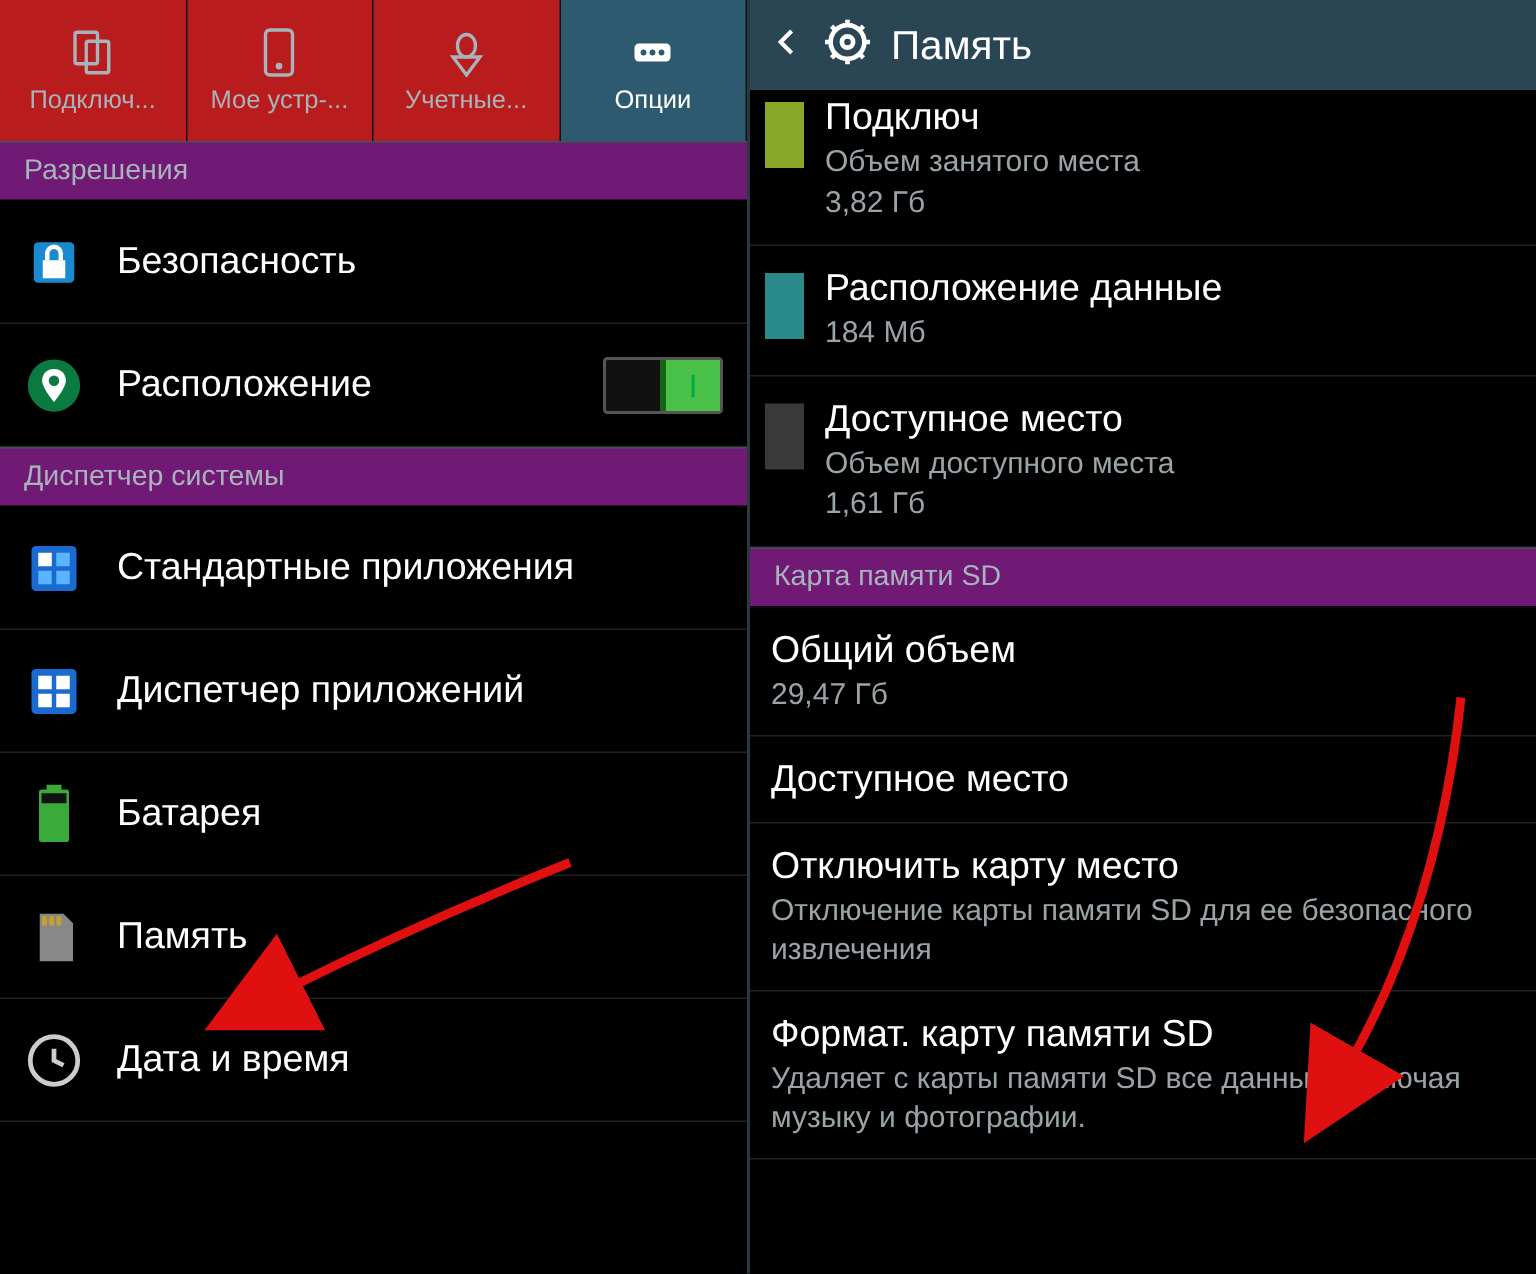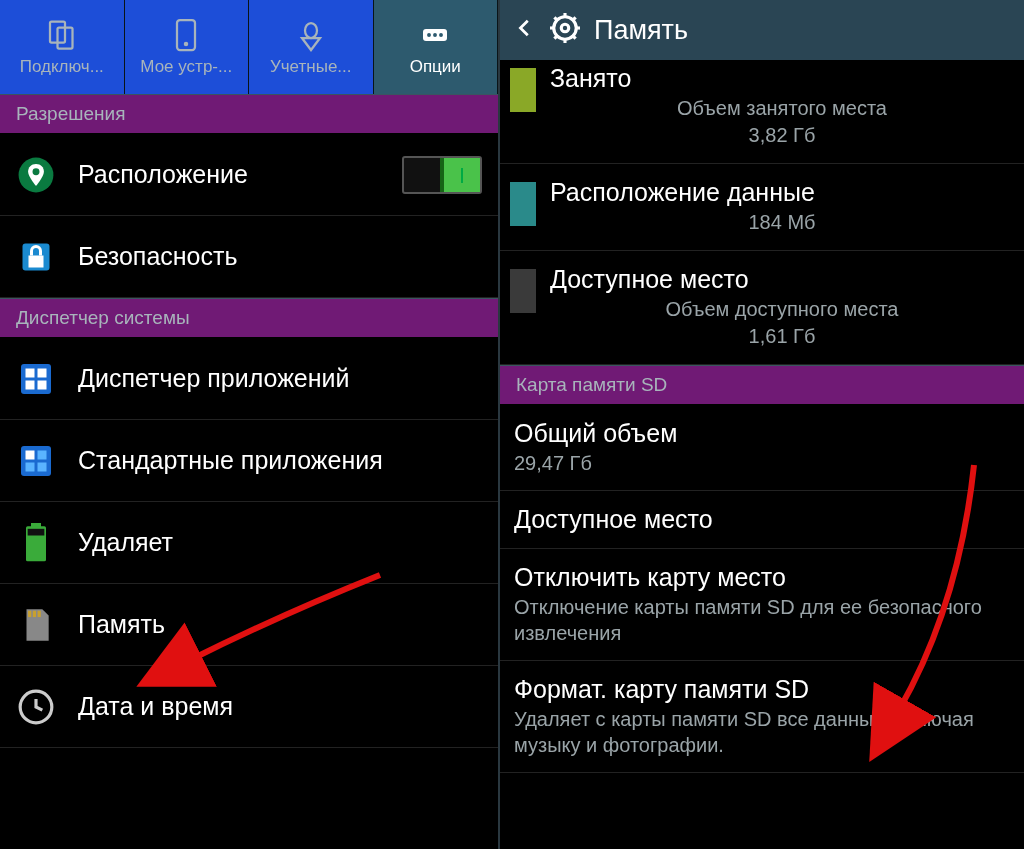--- a/index.html
+++ b/index.html
@@ -18,21 +18,21 @@
     display: flex;
     flex-direction: column;
     overflow: hidden;
   }
   .screen-left { width: 500px; border-right: 2px solid #2a3840; }
   .screen-right { width: 524px; }
 
   
   .tabs {
     display: flex;
-    background: #1d4ed8;
+    background: #b91c1c;
     height: 94px;
   }
   .tab {
     flex: 1;
     display: flex;
     flex-direction: column;
     align-items: center;
     justify-content: center;
     color: #a8b4bb;
     font-size: 17px;
@@ -107,21 +107,21 @@
     gap: 14px;
   }
   .storage-swatch {
     width: 26px;
     height: 44px;
     flex-shrink: 0;
     margin-top: 4px;
   }
   .storage-text { flex: 1; }
   .storage-title { color: #fff; font-size: 25px; }
-  .storage-sub { color: #9aa4a8; font-size: 20px; margin-top: 2px; line-height: 1.35; text-align: center; }
+  .storage-sub { color: #9aa4a8; font-size: 20px; margin-top: 2px; line-height: 1.35; }
 
   .simple-row {
     padding: 14px 14px;
     border-bottom: 1px solid #222;
     cursor: pointer;
   }
   .simple-row .row-title { color: #fff; font-size: 25px; }
   .simple-row .row-sub { color: #9aa4a8; font-size: 20px; margin-top: 2px; line-height: 1.3; }
 
   
@@ -165,81 +165,81 @@
           <circle cx="16" cy="12" r="1.3" fill="#2d5a6e"></circle>
         </svg>
       <span>Опции</span>
     </div>
   </div>
 
   <div class="section-header">Разрешения</div>
 
   <div class="list-item">
     <div class="icon-box">
+      <svg width="36" height="36" viewBox="0 0 24 24">
+          <rect x="3" y="3" width="18" height="18" rx="2" fill="#1a8ad0"></rect>
+          <rect x="7" y="11" width="10" height="8" fill="#fff"></rect>
+          <path d="M9 11 V8 A3 3 0 0 1 15 8 V11" fill="none" stroke="#fff" stroke-width="2"></path>
+        </svg>
+    </div>
+    <span class="list-item-label">Безопасность</span>
+  </div>
+
+  <div class="list-item">
+    <div class="icon-box">
       <svg width="38" height="38" viewBox="0 0 24 24">
           <circle cx="12" cy="12" r="11" fill="#0a7a40"></circle>
           <path d="M12 5 C9 5 7 7 7 10 C7 13 12 19 12 19 C12 19 17 13 17 10 C17 7 15 5 12 5 Z" fill="#fff"></path>
           <circle cx="12" cy="10" r="2.2" fill="#0a7a40"></circle>
         </svg>
     </div>
     <span class="list-item-label">Расположение</span>
     <div class="toggle">
       <div class="toggle-half"></div>
       <div class="toggle-half on"></div>
     </div>
   </div>
 
+  <div class="section-header">Диспетчер системы</div>
+
   <div class="list-item">
     <div class="icon-box">
       <svg width="36" height="36" viewBox="0 0 24 24">
-          <rect x="3" y="3" width="18" height="18" rx="2" fill="#1a8ad0"></rect>
-          <rect x="7" y="11" width="10" height="8" fill="#fff"></rect>
-          <path d="M9 11 V8 A3 3 0 0 1 15 8 V11" fill="none" stroke="#fff" stroke-width="2"></path>
-        </svg>
-    </div>
-    <span class="list-item-label">Безопасность</span>
-  </div>
-
-  <div class="section-header">Диспетчер системы</div>
+          <rect x="2" y="2" width="20" height="20" rx="2" fill="#1a6ad0"></rect>
+          <rect x="5" y="5" width="6" height="6" fill="#fff"></rect>
+          <rect x="13" y="5" width="6" height="6" fill="#5ab4ff"></rect>
+          <rect x="5" y="13" width="6" height="6" fill="#5ab4ff"></rect>
+          <rect x="13" y="13" width="6" height="6" fill="#5ab4ff"></rect>
+        </svg>
+    </div>
+    <span class="list-item-label">Стандартные приложения</span>
+  </div>
 
   <div class="list-item">
     <div class="icon-box">
       <svg width="36" height="36" viewBox="0 0 24 24">
           <rect x="2" y="2" width="20" height="20" rx="2" fill="#1a6ad0"></rect>
           <rect x="5" y="5" width="6" height="6" fill="#fff"></rect>
           <rect x="13" y="5" width="6" height="6" fill="#fff"></rect>
           <rect x="5" y="13" width="6" height="6" fill="#fff"></rect>
           <rect x="13" y="13" width="6" height="6" fill="#fff"></rect>
         </svg>
     </div>
     <span class="list-item-label">Диспетчер приложений</span>
   </div>
 
   <div class="list-item">
     <div class="icon-box">
-      <svg width="36" height="36" viewBox="0 0 24 24">
-          <rect x="2" y="2" width="20" height="20" rx="2" fill="#1a6ad0"></rect>
-          <rect x="5" y="5" width="6" height="6" fill="#fff"></rect>
-          <rect x="13" y="5" width="6" height="6" fill="#5ab4ff"></rect>
-          <rect x="5" y="13" width="6" height="6" fill="#5ab4ff"></rect>
-          <rect x="13" y="13" width="6" height="6" fill="#5ab4ff"></rect>
-        </svg>
-    </div>
-    <span class="list-item-label">Стандартные приложения</span>
-  </div>
-
-  <div class="list-item">
-    <div class="icon-box">
       <svg width="30" height="40" viewBox="0 0 16 24">
           <rect x="5" y="0" width="6" height="3" fill="#3aab3a"></rect>
           <rect x="2" y="2" width="12" height="21" rx="1" fill="#3aab3a"></rect>
           <rect x="3" y="3.5" width="10" height="4" fill="#111"></rect>
         </svg>
     </div>
-    <span class="list-item-label">Удаляет</span>
+    <span class="list-item-label">Батарея</span>
   </div>
 
   <div class="list-item">
     <div class="icon-box">
       <svg width="34" height="38" viewBox="0 0 20 24">
           <path d="M4 2 L14 2 L18 6 L18 22 L4 22 Z" fill="#888"></path>
           <rect x="5" y="3" width="2" height="4" fill="#c8a030"></rect>
           <rect x="8" y="3" width="2" height="4" fill="#c8a030"></rect>
           <rect x="11" y="3" width="2" height="4" fill="#c8a030"></rect>
         </svg>
@@ -291,21 +291,21 @@
             <line x1="17.7" y1="6.3" x2="20.5" y2="3.5"></line>
           </g>
         </svg>
     </span>
     <span class="title">Память</span>
   </div>
 
   <div class="storage-row" style="padding-top:4px;">
     <div class="storage-swatch" style="background:#8aa827;"></div>
     <div class="storage-text">
-      <div class="storage-title">Занято</div>
+      <div class="storage-title">Подключ</div>
       <div class="storage-sub">Объем занятого места<br>3,82 Гб</div>
     </div>
   </div>
 
   <div class="storage-row">
     <div class="storage-swatch" style="background:#2a8a8a;"></div>
     <div class="storage-text">
       <div class="storage-title">Расположение данные</div>
       <div class="storage-sub">184 Мб</div>
     </div>

